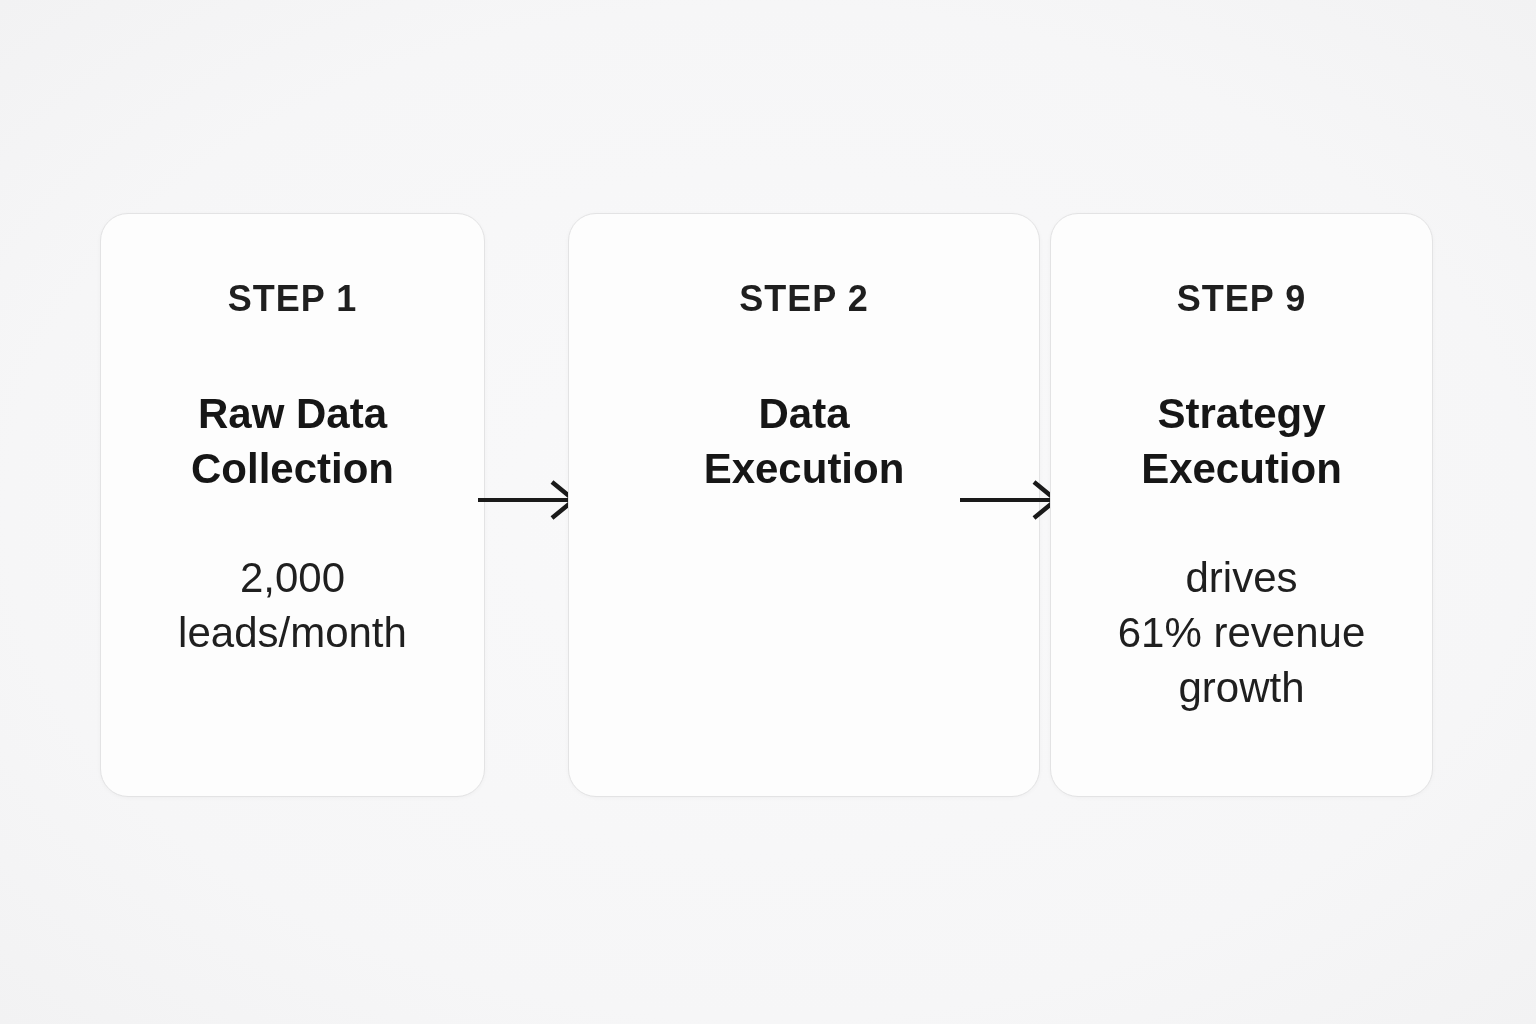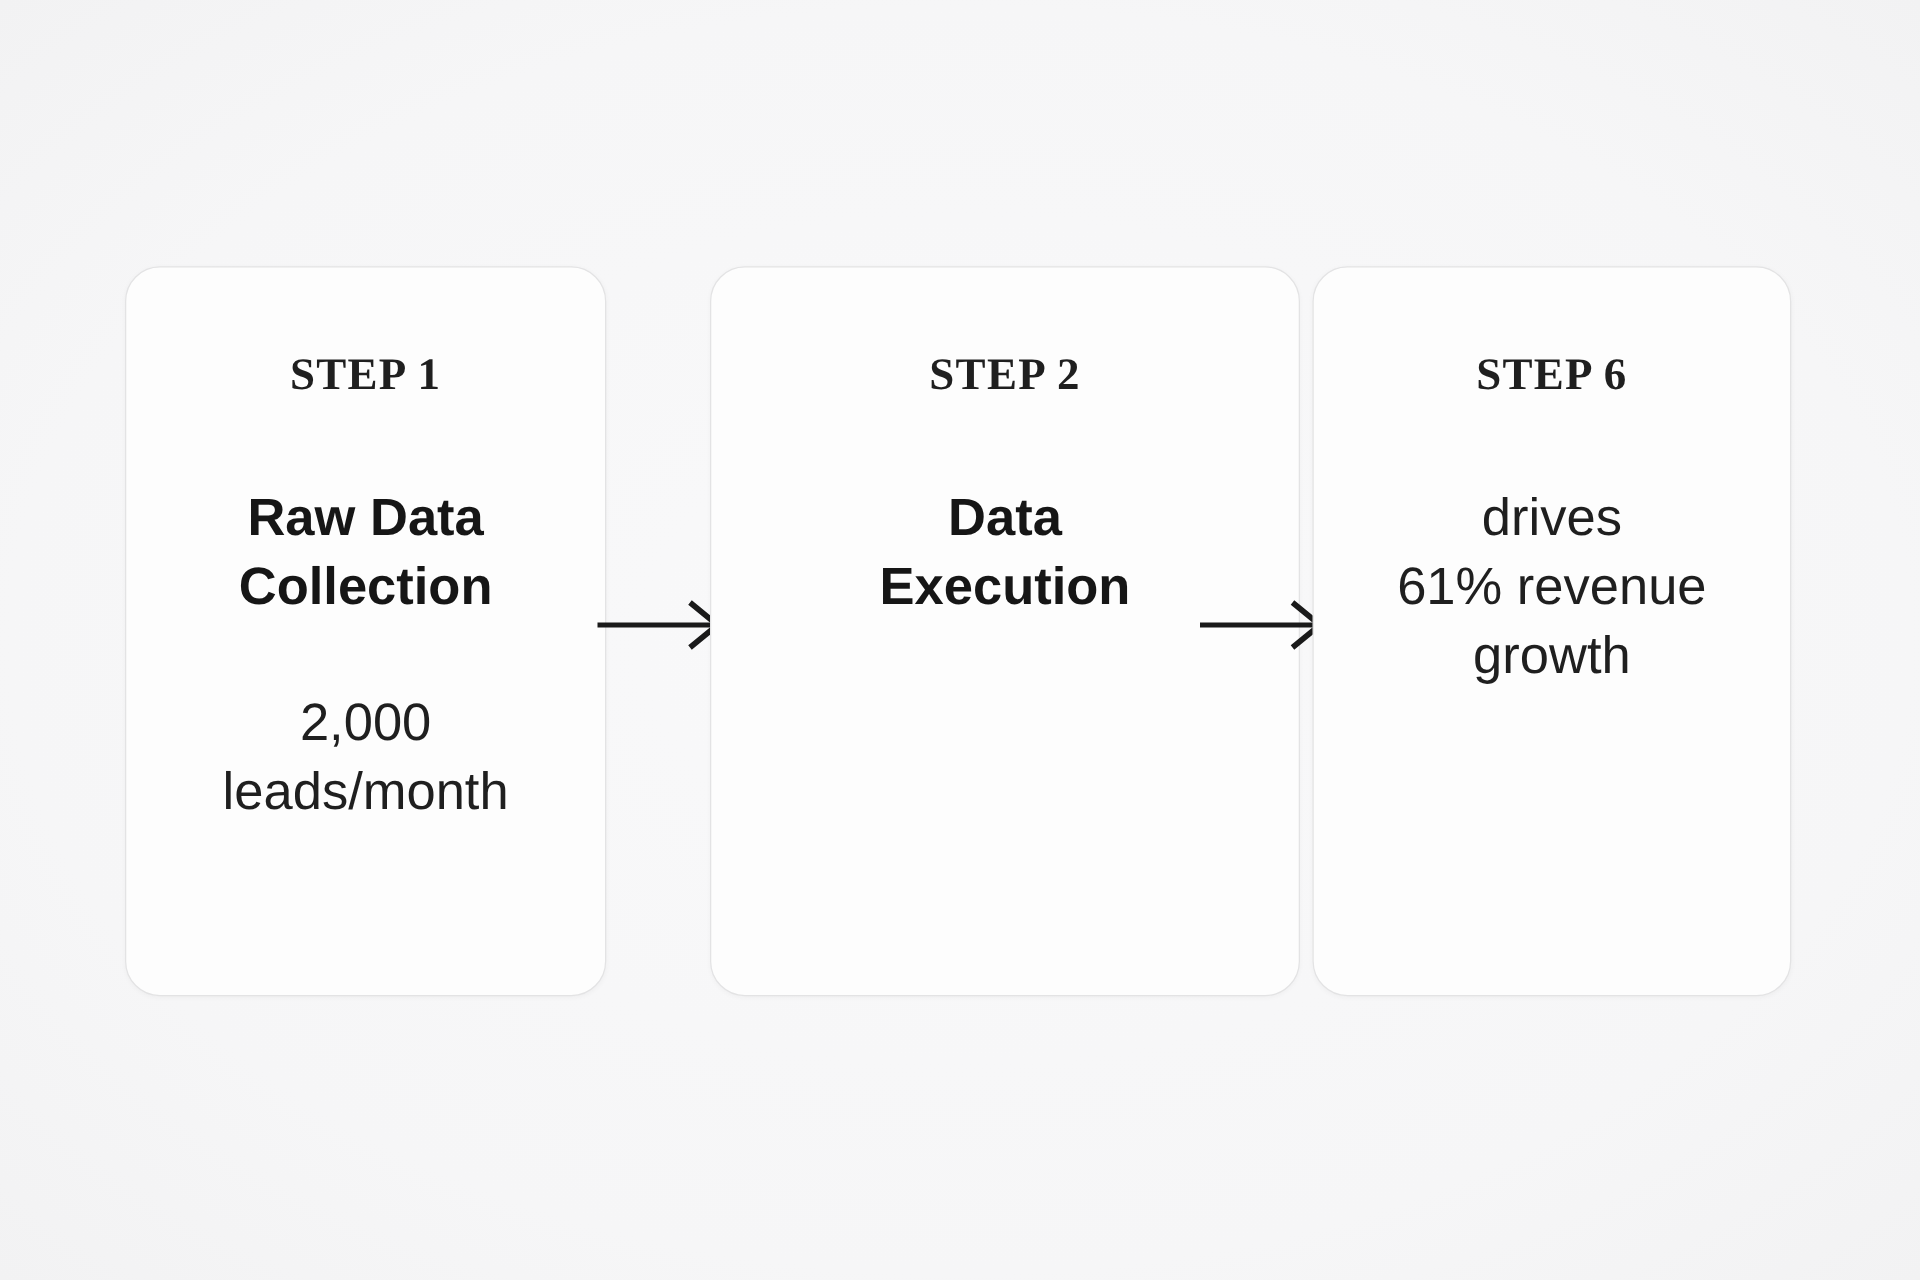--- a/index.html
+++ b/index.html
@@ -41,21 +41,20 @@
   .card-1 { left: 100px;  width: 385px; }
   .card-2 { left: 568px;  width: 472px; }
   .card-3 { left: 1050px; width: 383px; }
   .step-label {
     font-size: 36px;
     line-height: 42px;
     font-weight: 700;
     letter-spacing: 1px;
     color: var(--text);
     margin: 0 0 66px 0;
-    font-family: Liberation Serif, serif;
   }
   .card-title {
     font-size: 42px;
     line-height: 55px;
     font-weight: 700;
     color: var(--title);
     margin: 0 0 54px 0;
     white-space: pre-line;
   }
   .card-desc {
@@ -104,19 +103,21 @@
     <h2 class="card-title">Data
 Execution</h2>
   </section>
 
   <svg class="arrow arrow-2" viewBox="0 0 102 40" xmlns="http://www.w3.org/2000/svg">
     <path class="shaft" d="M2 20 H 95"></path>
     <path class="head" d="M76 2 L 98 20 L 76 38"></path>
   </svg>
 
   <section class="card card-3">
-    <div class="step-label">STEP 6</div>
+    <div class="step-label">STEP 9</div>
+    <h2 class="card-title">Strategy
+Execution</h2>
     <p class="card-desc">drives
 61% revenue
 growth</p>
   </section>
 
 </div>
 
 </body></html>

